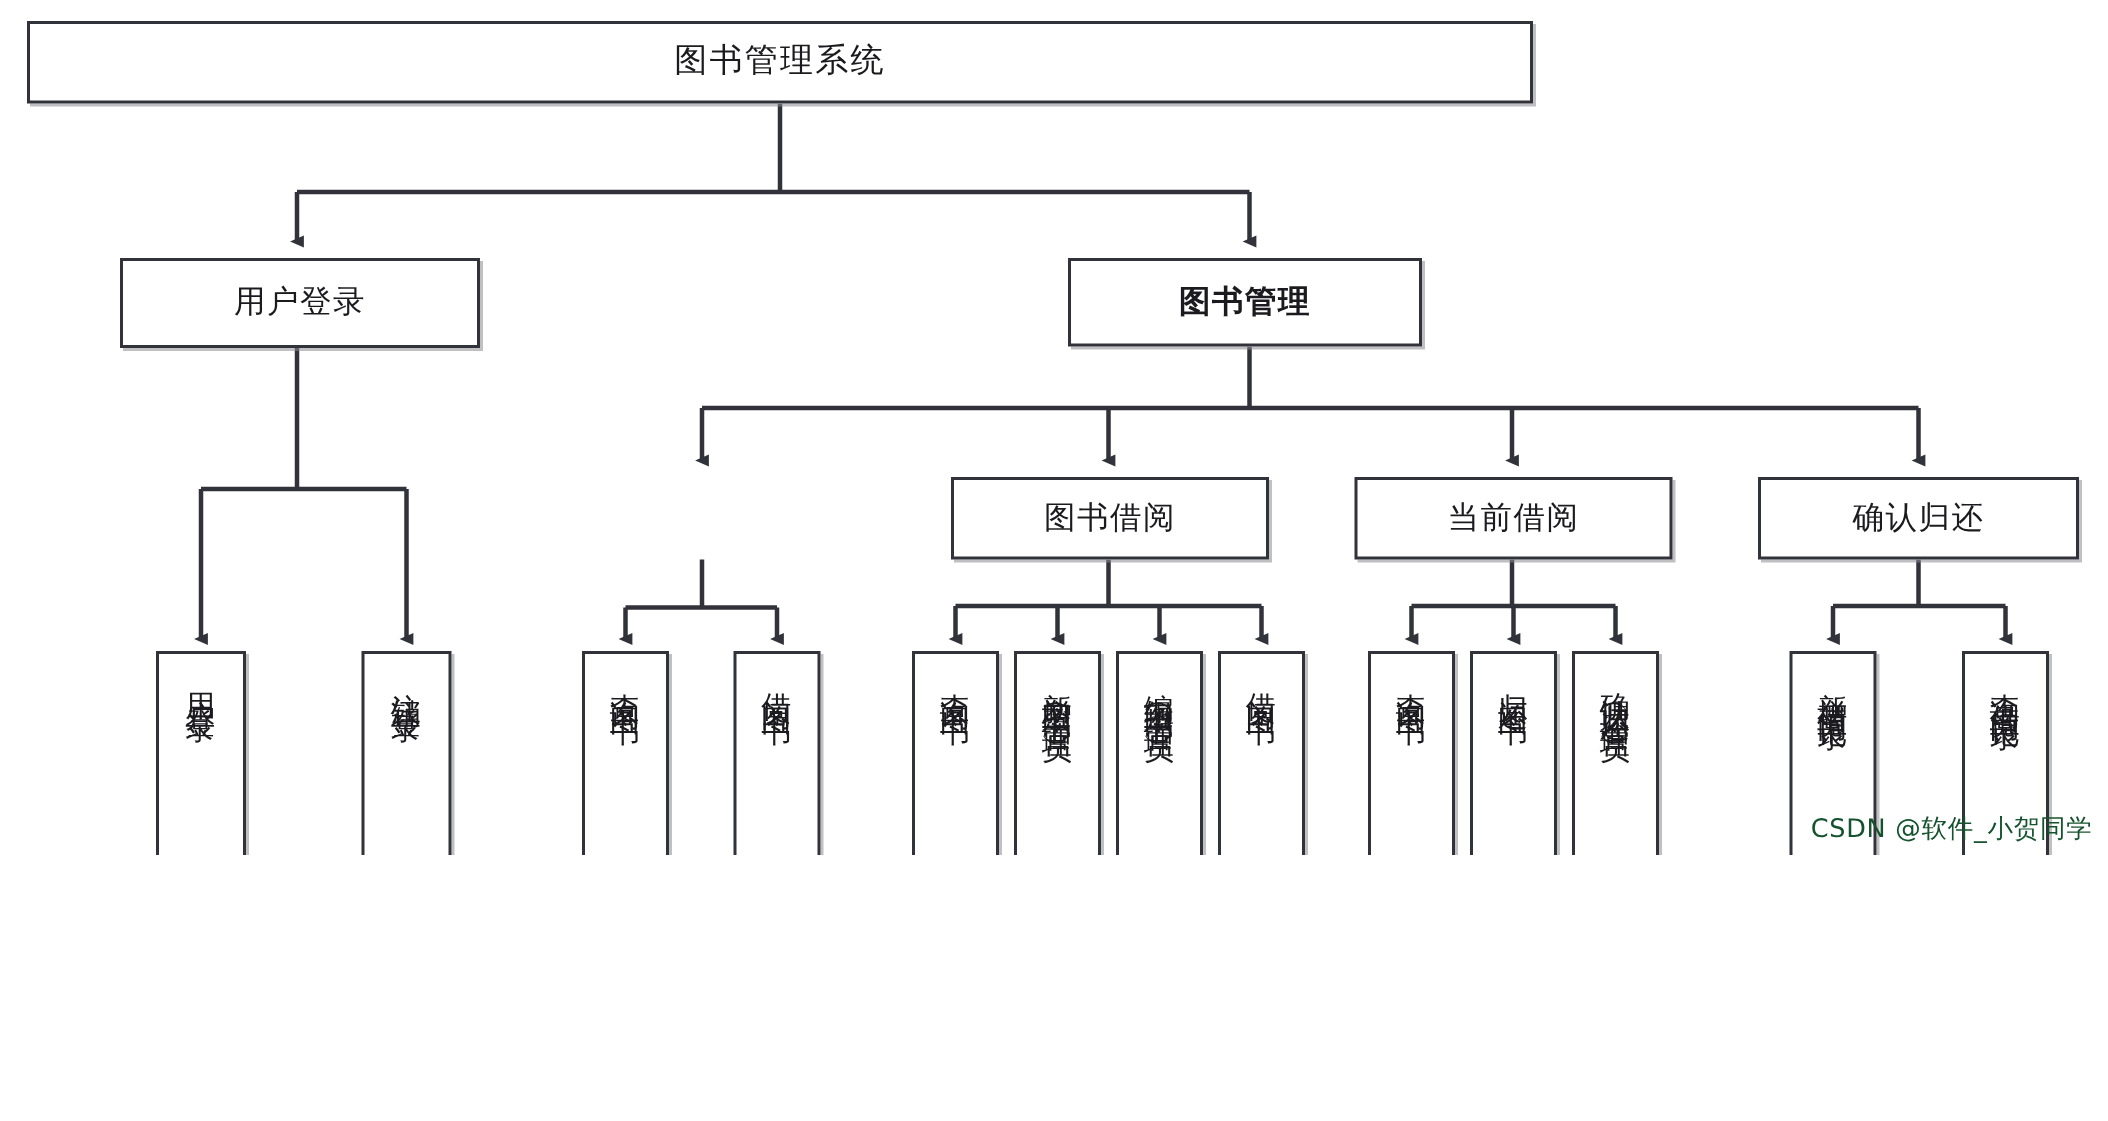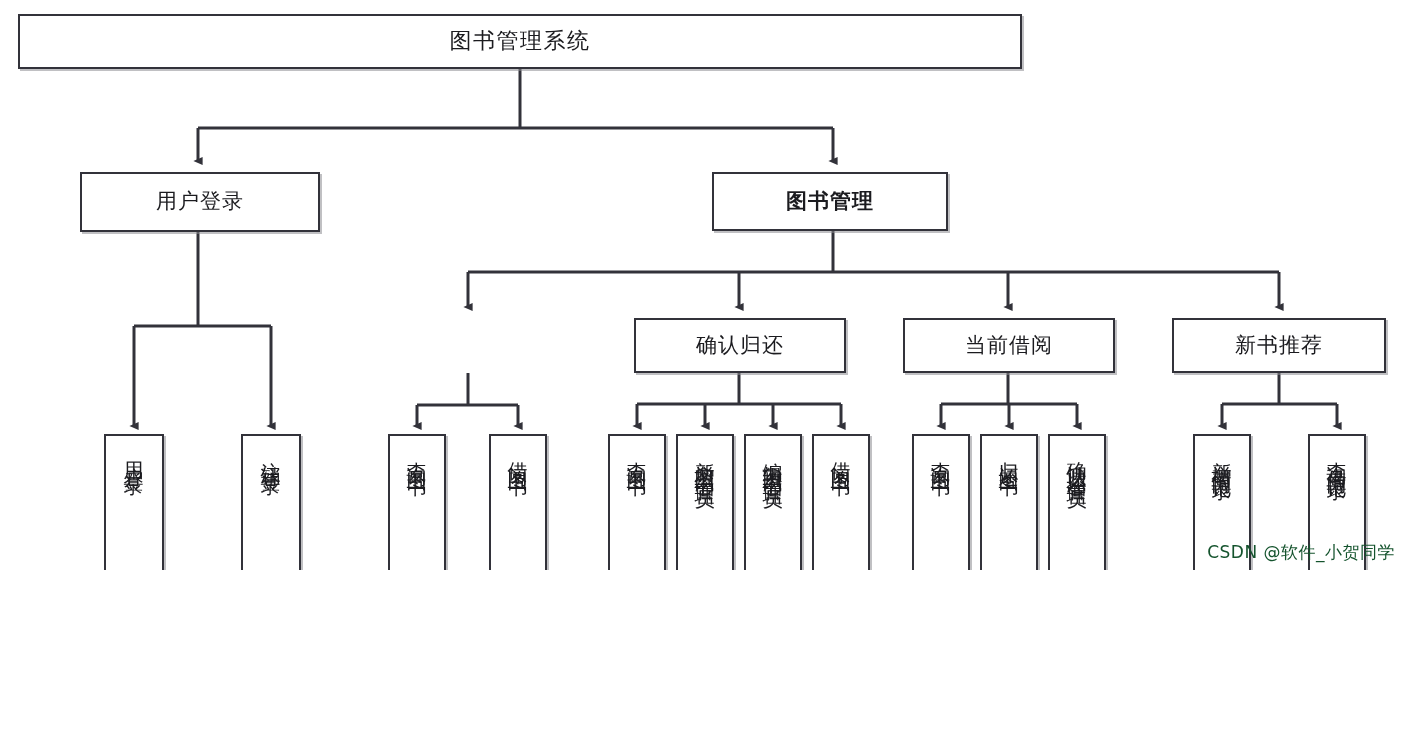--- a/index.html
+++ b/index.html
@@ -144,29 +144,29 @@
   <div class="node horiz" style="left:80px; top:172px; width:240px; height:60px;">
     <span class="node-label">用户登录</span>
   </div>
 
   <div class="node horiz" style="left:712px; top:172px; width:236px; height:59px;font-weight:bold;">
     <span class="node-label">图书管理</span>
   </div>
 
 
   <div class="node horiz" style="left:634px; top:318px; width:212px; height:55px;">
-    <span class="node-label">确认归还</span>
+    <span class="node-label">图书借阅</span>
   </div>
 
   <div class="node horiz" style="left:903px; top:318px; width:212px; height:55px;">
     <span class="node-label">当前借阅</span>
   </div>
 
   <div class="node horiz" style="left:1172px; top:318px; width:214px; height:55px;">
-    <span class="node-label">新书推荐</span>
+    <span class="node-label">确认归还</span>
   </div>
 
   <div class="node vert" style="left:104px; top:434px; width:60px; height:299px;">
     <span class="node-label">用户登录</span>
   </div>
 
   <div class="node vert" style="left:241px; top:434px; width:60px; height:299px;">
     <span class="node-label">注销登录</span>
   </div>
 

